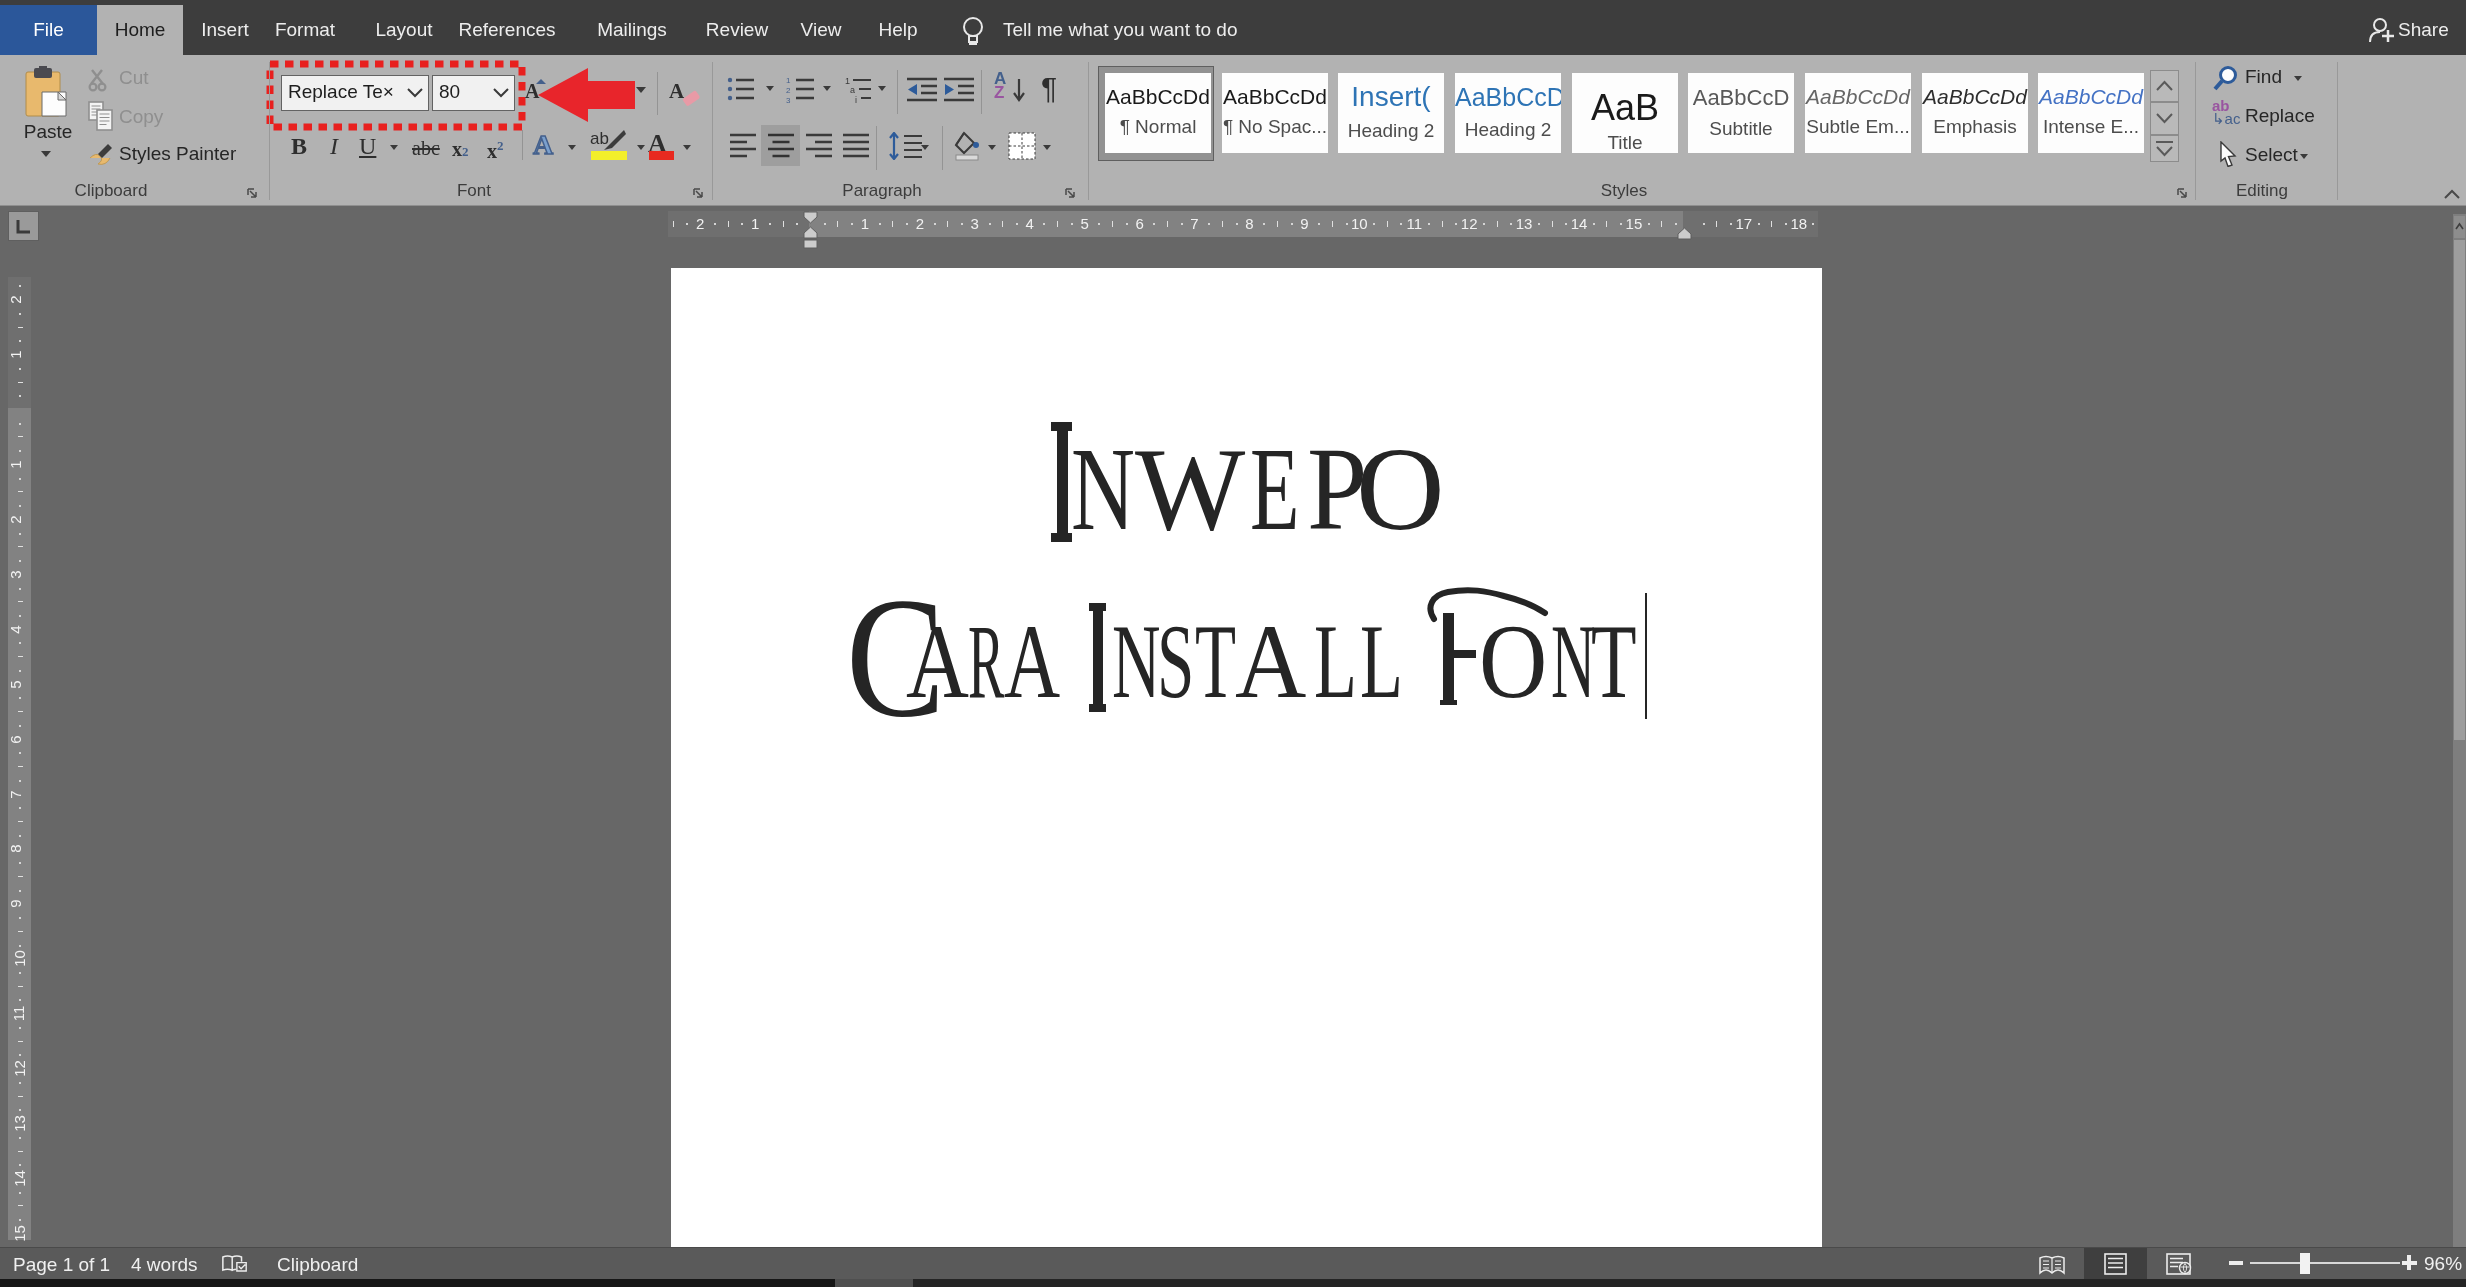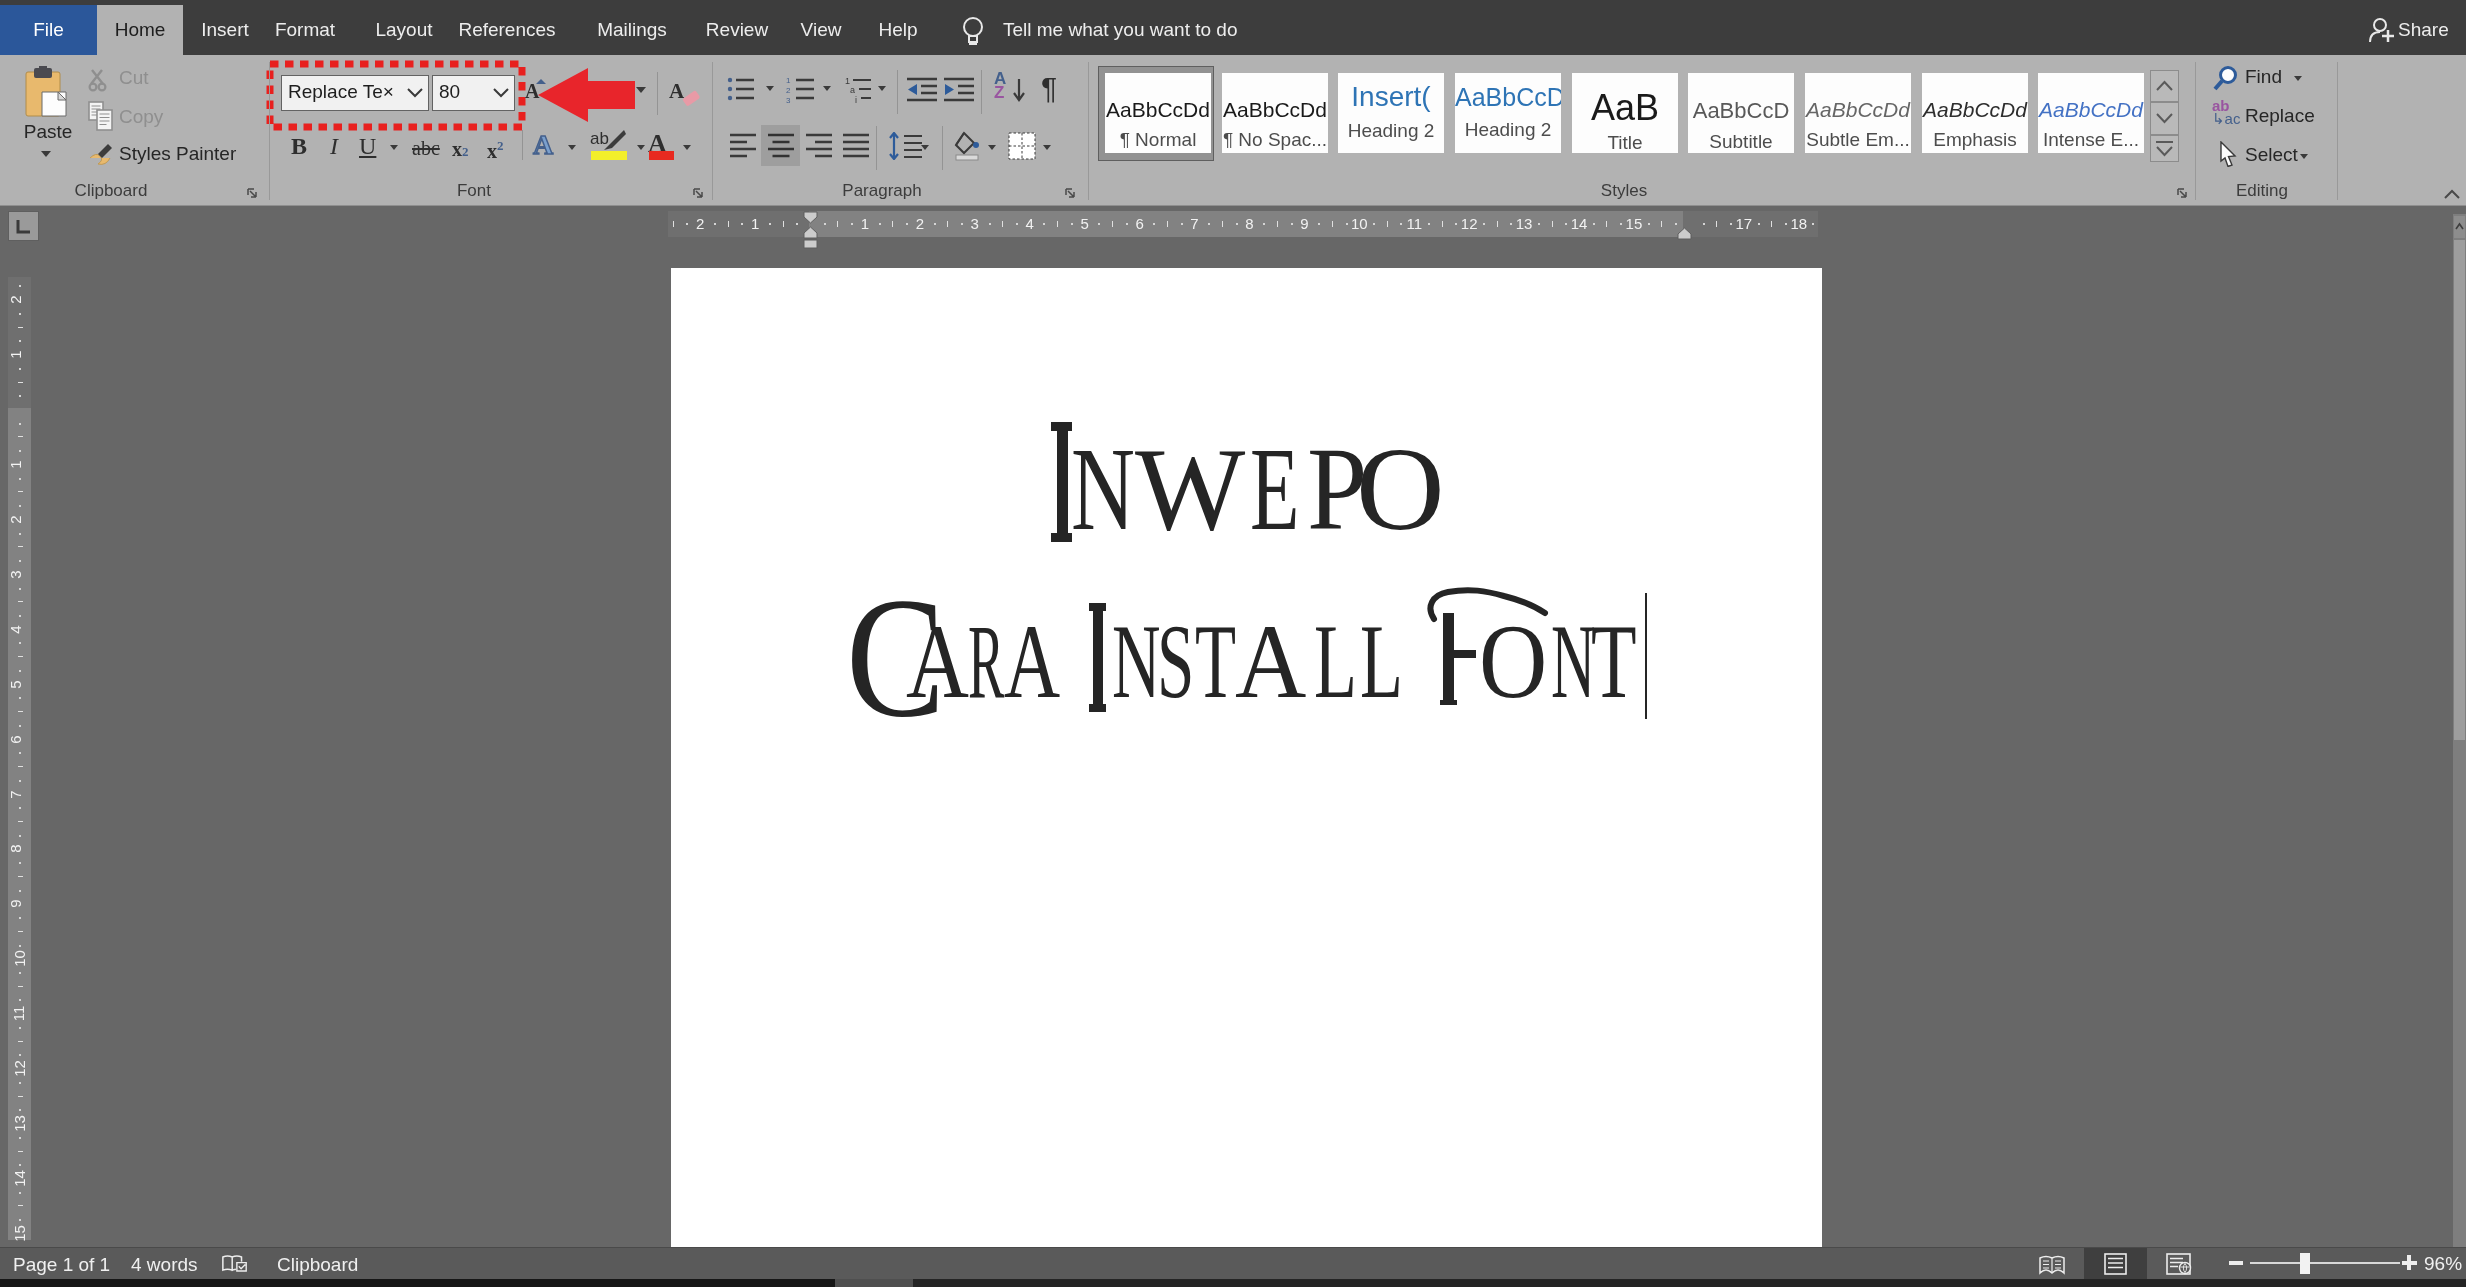--- a/index.html
+++ b/index.html
@@ -14,21 +14,21 @@
   #ribbon{position:absolute;left:0;top:55px;width:2466px;height:150px;background:#b2b2b2}
   .gdiv{position:absolute;top:62px;width:1px;height:138px;background:#999}
   .glabel{position:absolute;top:181px;height:20px;line-height:20px;font-size:17px;color:#3c3c3c;text-align:center}
   .launcher{position:absolute;width:13px;height:13px}
   .caret{position:absolute;width:0;height:0;border-left:5px solid transparent;border-right:5px solid transparent;border-top:6px solid #3a3a3a}
   .vline-s{position:absolute;width:1px;background:#949494}
   
   .combo{position:absolute;background:#f1f1f1;border:1px solid #636363;font-size:19px;color:#1e1e1e}
   
   .stylecell{position:absolute;top:73px;width:106px;height:80px;background:#fdfdfd;text-align:center;overflow:hidden}
-  .stylecell .samp{display:block;margin-top:25px;font-size:21px;color:#1a1a1a;white-space:nowrap}
+  .stylecell .samp{display:block;margin-top:12px;font-size:21px;color:#1a1a1a;white-space:nowrap}
   .stylecell .name{display:block;margin-top:7px;font-size:19px;color:#4d4d4d;white-space:nowrap}
   
   #docarea{position:absolute;left:0;top:205px;width:2466px;height:1042px;background:#676767;border-top:1px solid #8f8f8f}
   #page{position:absolute;left:671px;top:62px;width:1151px;height:983px;background:#ffffff}
   
   #hruler{position:absolute;left:668px;top:5px;width:1150px;height:26px;background:#6f6f6f}
   #hruler .active{position:absolute;left:141px;top:0;width:874px;height:26px;background:#828282}
   .rnum{position:absolute;top:4px;font-size:15px;color:#f2f2f2;transform:translateX(-50%)}
   .rtick{position:absolute;top:10px;width:1px;height:6px;background:#e0e0e0}
   .rdot{position:absolute;top:12px;width:2px;height:2px;background:#d5d5d5}

